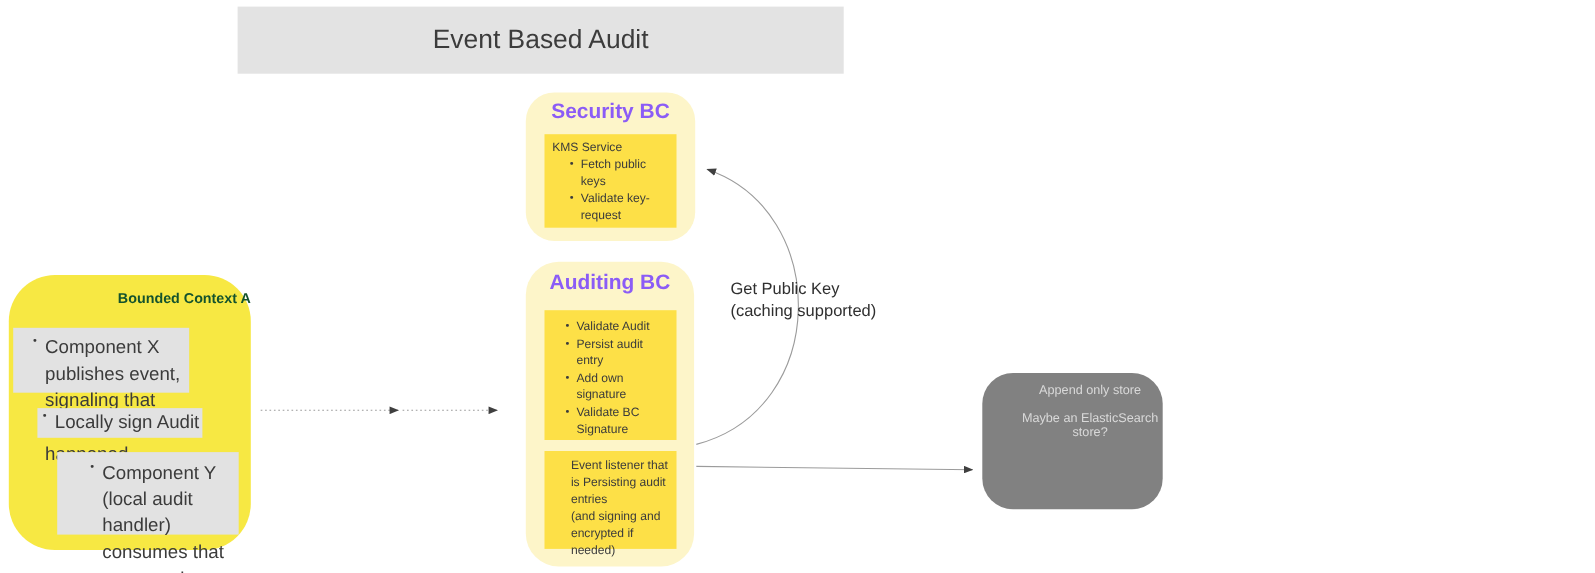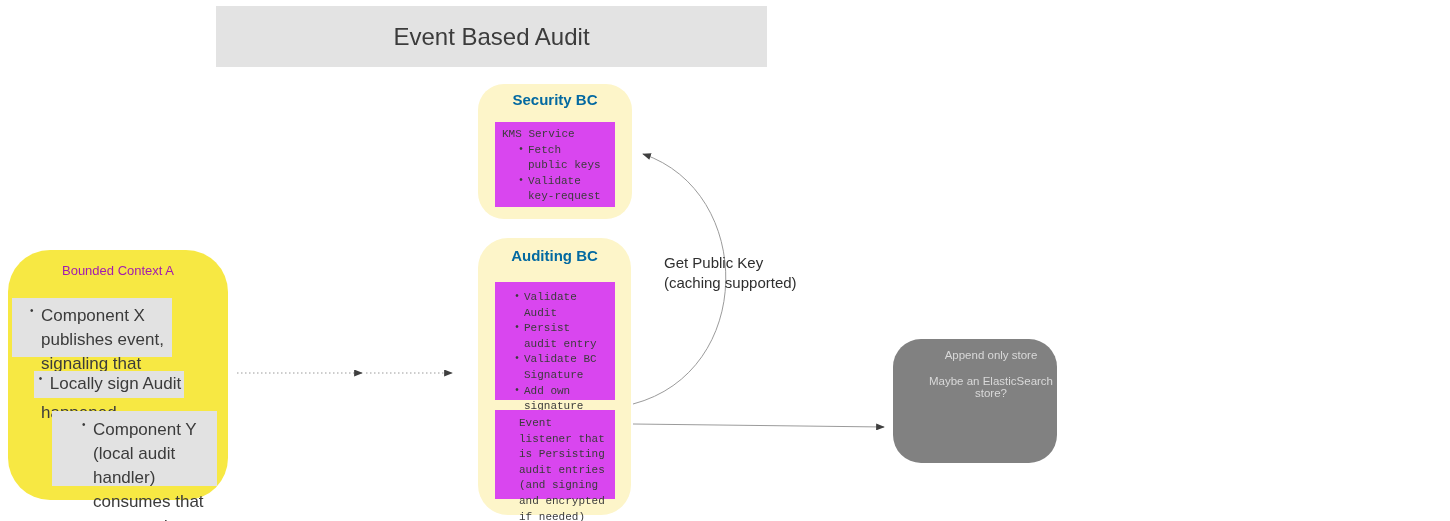--- a/index.html
+++ b/index.html
@@ -21,30 +21,29 @@
     display: flex; align-items: center; justify-content: center;
     font-size: 24px; color: #3c3c3c;
   }
 
   
   .bc-box { background: #fdf5c9; }
   .security-bc { left: 478px; top: 84px; width: 154px; height: 135px; border-radius: 26px; }
   .auditing-bc { left: 478px; top: 238px; width: 153px; height: 277px; border-radius: 30px; }
   .bc-title {
     width: 100%; text-align: center; font-weight: bold;
-    font-size: 15px; color: #0369a1; margin-top: 7px;
+    font-size: 19px; color: #8b5cf6; margin-top: 7px;
   }
   .auditing-bc .bc-title { margin-top: 9px; }
 
   
   .panel {
-    background: #d946ef;
+    background: #fde047;
     font-size: 11px; line-height: 1.42; color: #3b3b3b;
     box-sizing: border-box;
-    font-family: Liberation Mono, monospace;
   }
   .kms-panel   { left: 17px; top: 38px;  width: 120px; height: 85px;  padding: 5px 10px 0 7px; }
   .tasks-panel { left: 17px; top: 44px;  width: 120px; height: 118px; padding: 8px 8px 0 7px; }
   .listener-panel {
     left: 17px; top: 172px; width: 120px; height: 89px;
     padding: 6px 5px 0 24px; white-space: pre-line;
   }
 
   ul.bullets { list-style: none; margin: 0; padding: 0; }
   ul.bullets li { padding-left: 22px; position: relative; }
@@ -54,22 +53,22 @@
   }
   .kms-panel ul.bullets li { padding-left: 26px; }
   .kms-panel ul.bullets li::before { left: 16px; }
 
   
   .bca {
     left: 8px; top: 250px; width: 220px; height: 250px;
     background: #f7e843; border-radius: 42px;
   }
   .bca-title {
-    width: 100%; text-align: center; font-weight: normal;
-    font-size: 13px; color: #a21caf; margin-top: 13px;
+    width: 100%; text-align: right; font-weight: bold;
+    font-size: 13px; color: #14532d; margin-top: 13px;
   }
   .note {
     background: #e2e2e2; font-size: 17px; line-height: 1.42;
     color: #3b3b3b; box-sizing: border-box; position: absolute;
   }
   .note .b { position: relative; padding-left: 13px; }
   .note .b::before {
     content: "\2022"; position: absolute; left: 2px; top: 0;
     font-size: 10px;
   }
@@ -130,22 +129,22 @@
       </ul>
     </div>
   </div>
 
   <div class="abs bc-box auditing-bc">
     <div class="bc-title">Auditing BC</div>
     <div class="abs panel tasks-panel">
       <ul class="bullets">
         <li>Validate Audit</li>
         <li>Persist audit entry</li>
+        <li>Add own signature</li>
         <li>Validate BC Signature</li>
-        <li>Add own signature</li>
       </ul>
     </div>
     <div class="abs panel listener-panel">Event listener that is Persisting audit entries
 (and signing and encrypted if needed)</div>
   </div>
 
   <div class="abs bca">
     <div class="bca-title">Bounded Context A</div>
     <div class="note note-1">
       <div class="b">Component X publishes event, signaling that something happened</div>

